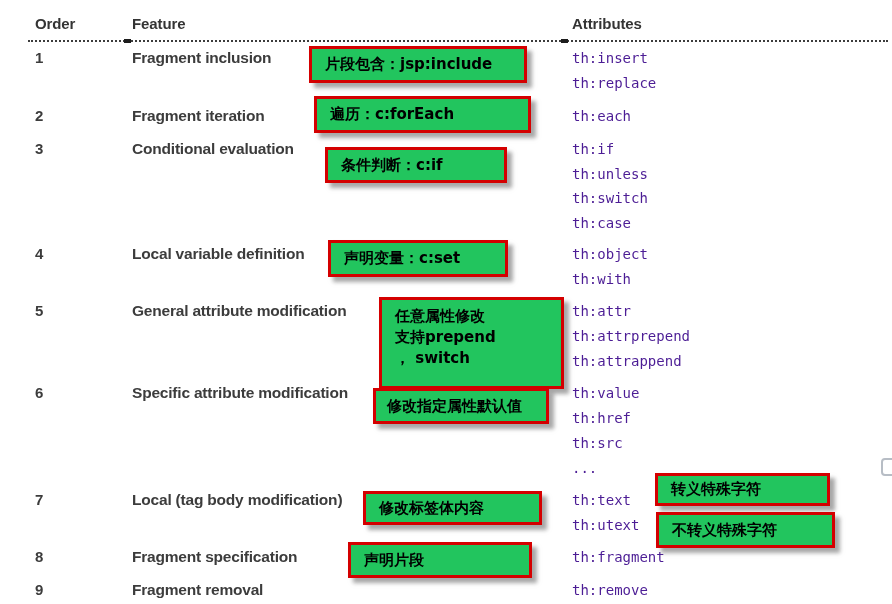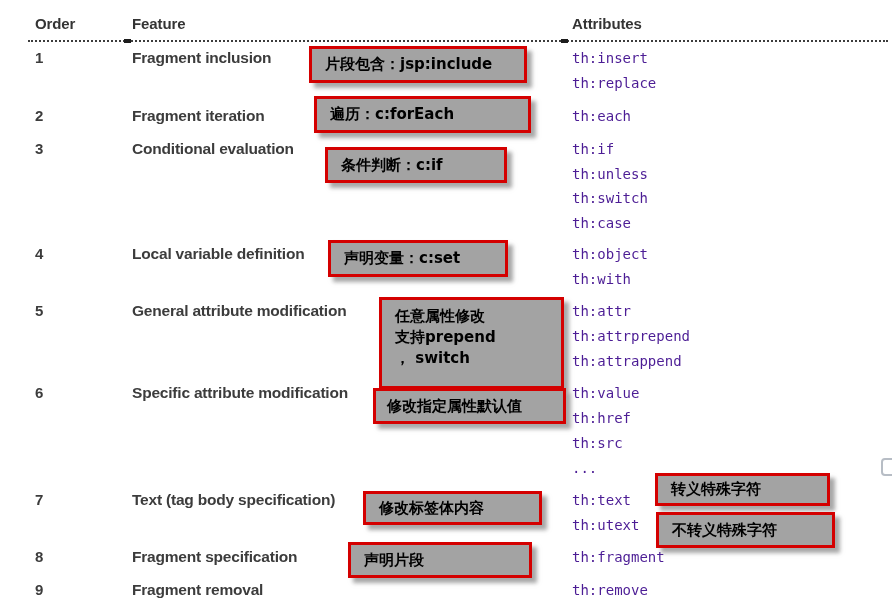--- a/index.html
+++ b/index.html
@@ -32,21 +32,21 @@
     letter-spacing:-0.2px;
   }
   .attr{
     position:absolute;left:572px;
     font-family:"DejaVu Sans Mono",monospace;
     font-size:14px;color:#4c1d95;line-height:20px;
   }
   .callout{
     position:absolute;
     box-sizing:border-box;
-    background:#a3a3a3;
+    background:#22c55e;
     border:3px solid #d40000;
     box-shadow:5px 5px 4px rgba(110,110,110,0.6);
     display:flex;align-items:center;
     font-family:"DejaVu Sans",sans-serif;
     font-size:15px;font-weight:bold;color:#000000;
     padding-left:13px;
   }
   .callout.multi{
     display:block;padding-top:6px;line-height:21px;
   }
@@ -77,21 +77,21 @@
   <div class="ord" style="top:490px">7</div>
   <div class="ord" style="top:547px">8</div>
   <div class="ord" style="top:580px">9</div>
 
   <div class="feat" style="top:48px">Fragment inclusion</div>
   <div class="feat" style="top:106px">Fragment iteration</div>
   <div class="feat" style="top:139px">Conditional evaluation</div>
   <div class="feat" style="top:244px">Local variable definition</div>
   <div class="feat" style="top:301px">General attribute modification</div>
   <div class="feat" style="top:383px">Specific attribute modification</div>
-  <div class="feat" style="top:490px">Text (tag body specification)</div>
+  <div class="feat" style="top:490px">Local (tag body modification)</div>
   <div class="feat" style="top:547px">Fragment specification</div>
   <div class="feat" style="top:580px">Fragment removal</div>
 
   <div class="attr" style="top:48px">th:insert</div>
   <div class="attr" style="top:73px">th:replace</div>
   <div class="attr" style="top:106px">th:each</div>
   <div class="attr" style="top:139px">th:if</div>
   <div class="attr" style="top:164px">th:unless</div>
   <div class="attr" style="top:188px">th:switch</div>
   <div class="attr" style="top:213px">th:case</div>
@@ -124,21 +124,21 @@
   <div class="callout" style="left:325px;top:147px;width:182px;height:36px">
     <span>条件判断：c:if</span>
   </div>
 
   <div class="callout multi" style="left:379px;top:297px;width:185px;height:92px">
     <div>任意属性修改</div>
     <div>支持prepend</div>
     <div>， switch</div>
   </div>
 
-  <div class="callout" style="left:373px;top:388px;width:193px;height:36px;padding-left:11px">
+  <div class="callout" style="left:373px;top:388px;width:176px;height:36px;padding-left:11px">
     <span>修改指定属性默认值</span>
   </div>
 
   <div class="callout" style="left:363px;top:491px;width:179px;height:34px">
     <span>修改标签体内容</span>
   </div>
 
   <div class="callout" style="left:348px;top:542px;width:184px;height:36px">
     <span>声明片段</span>
   </div>

